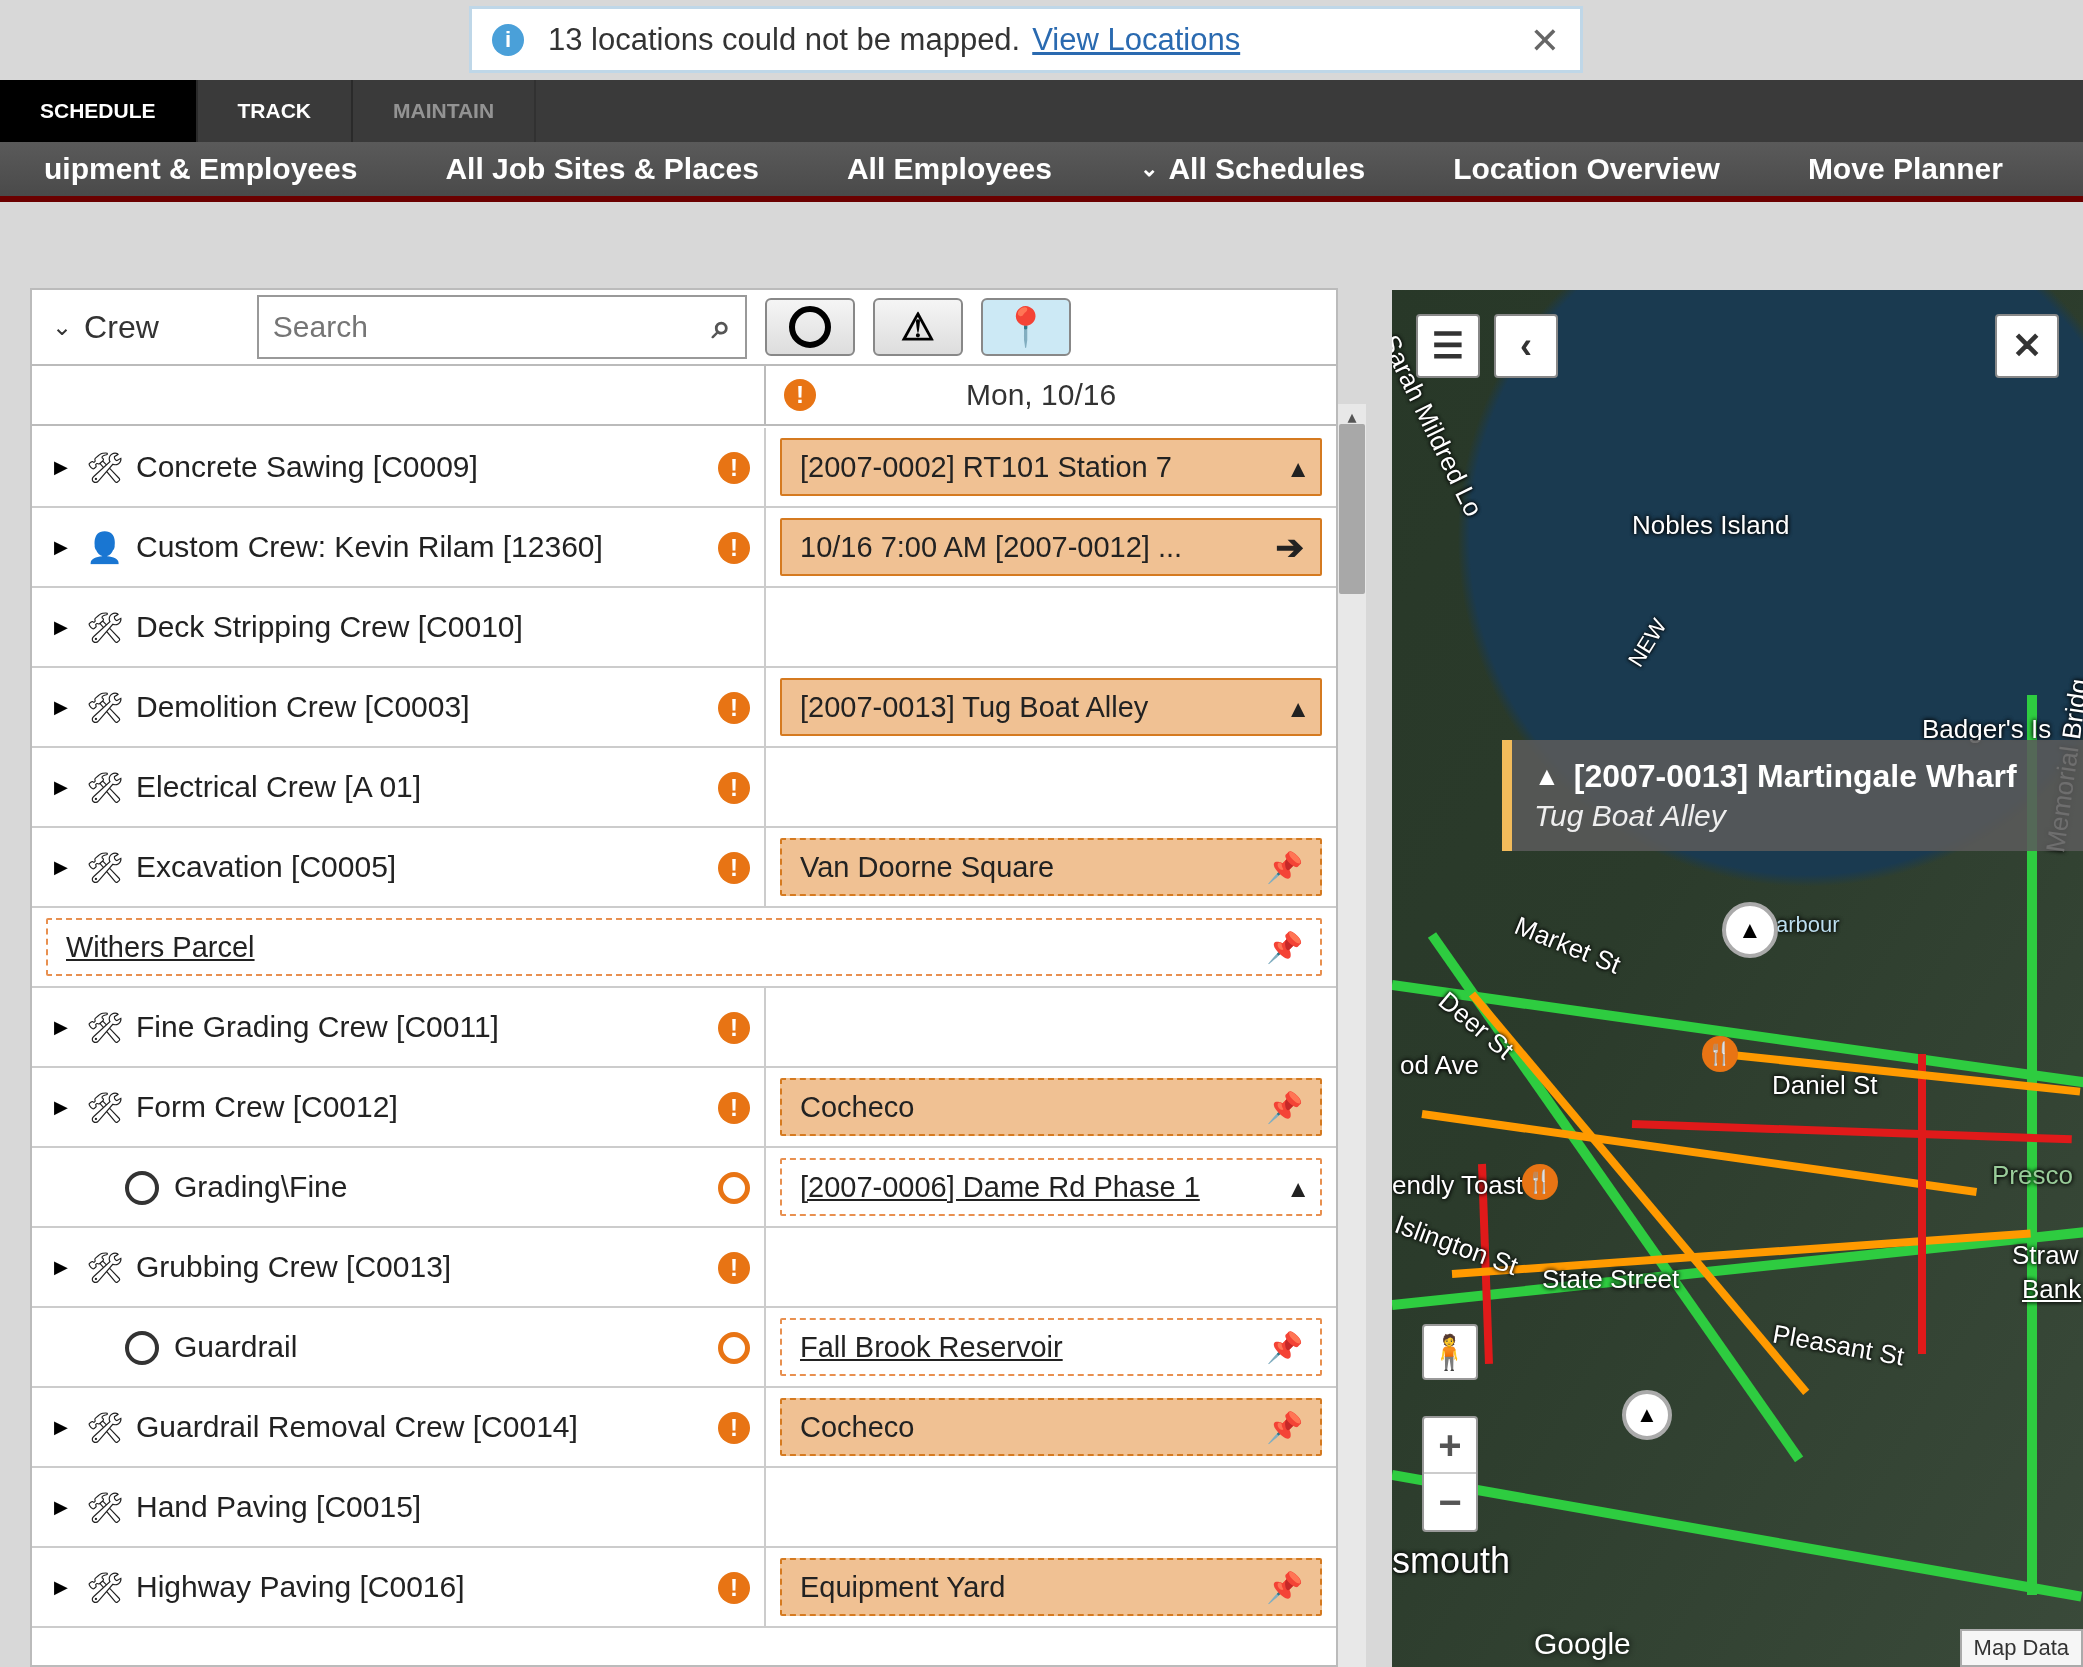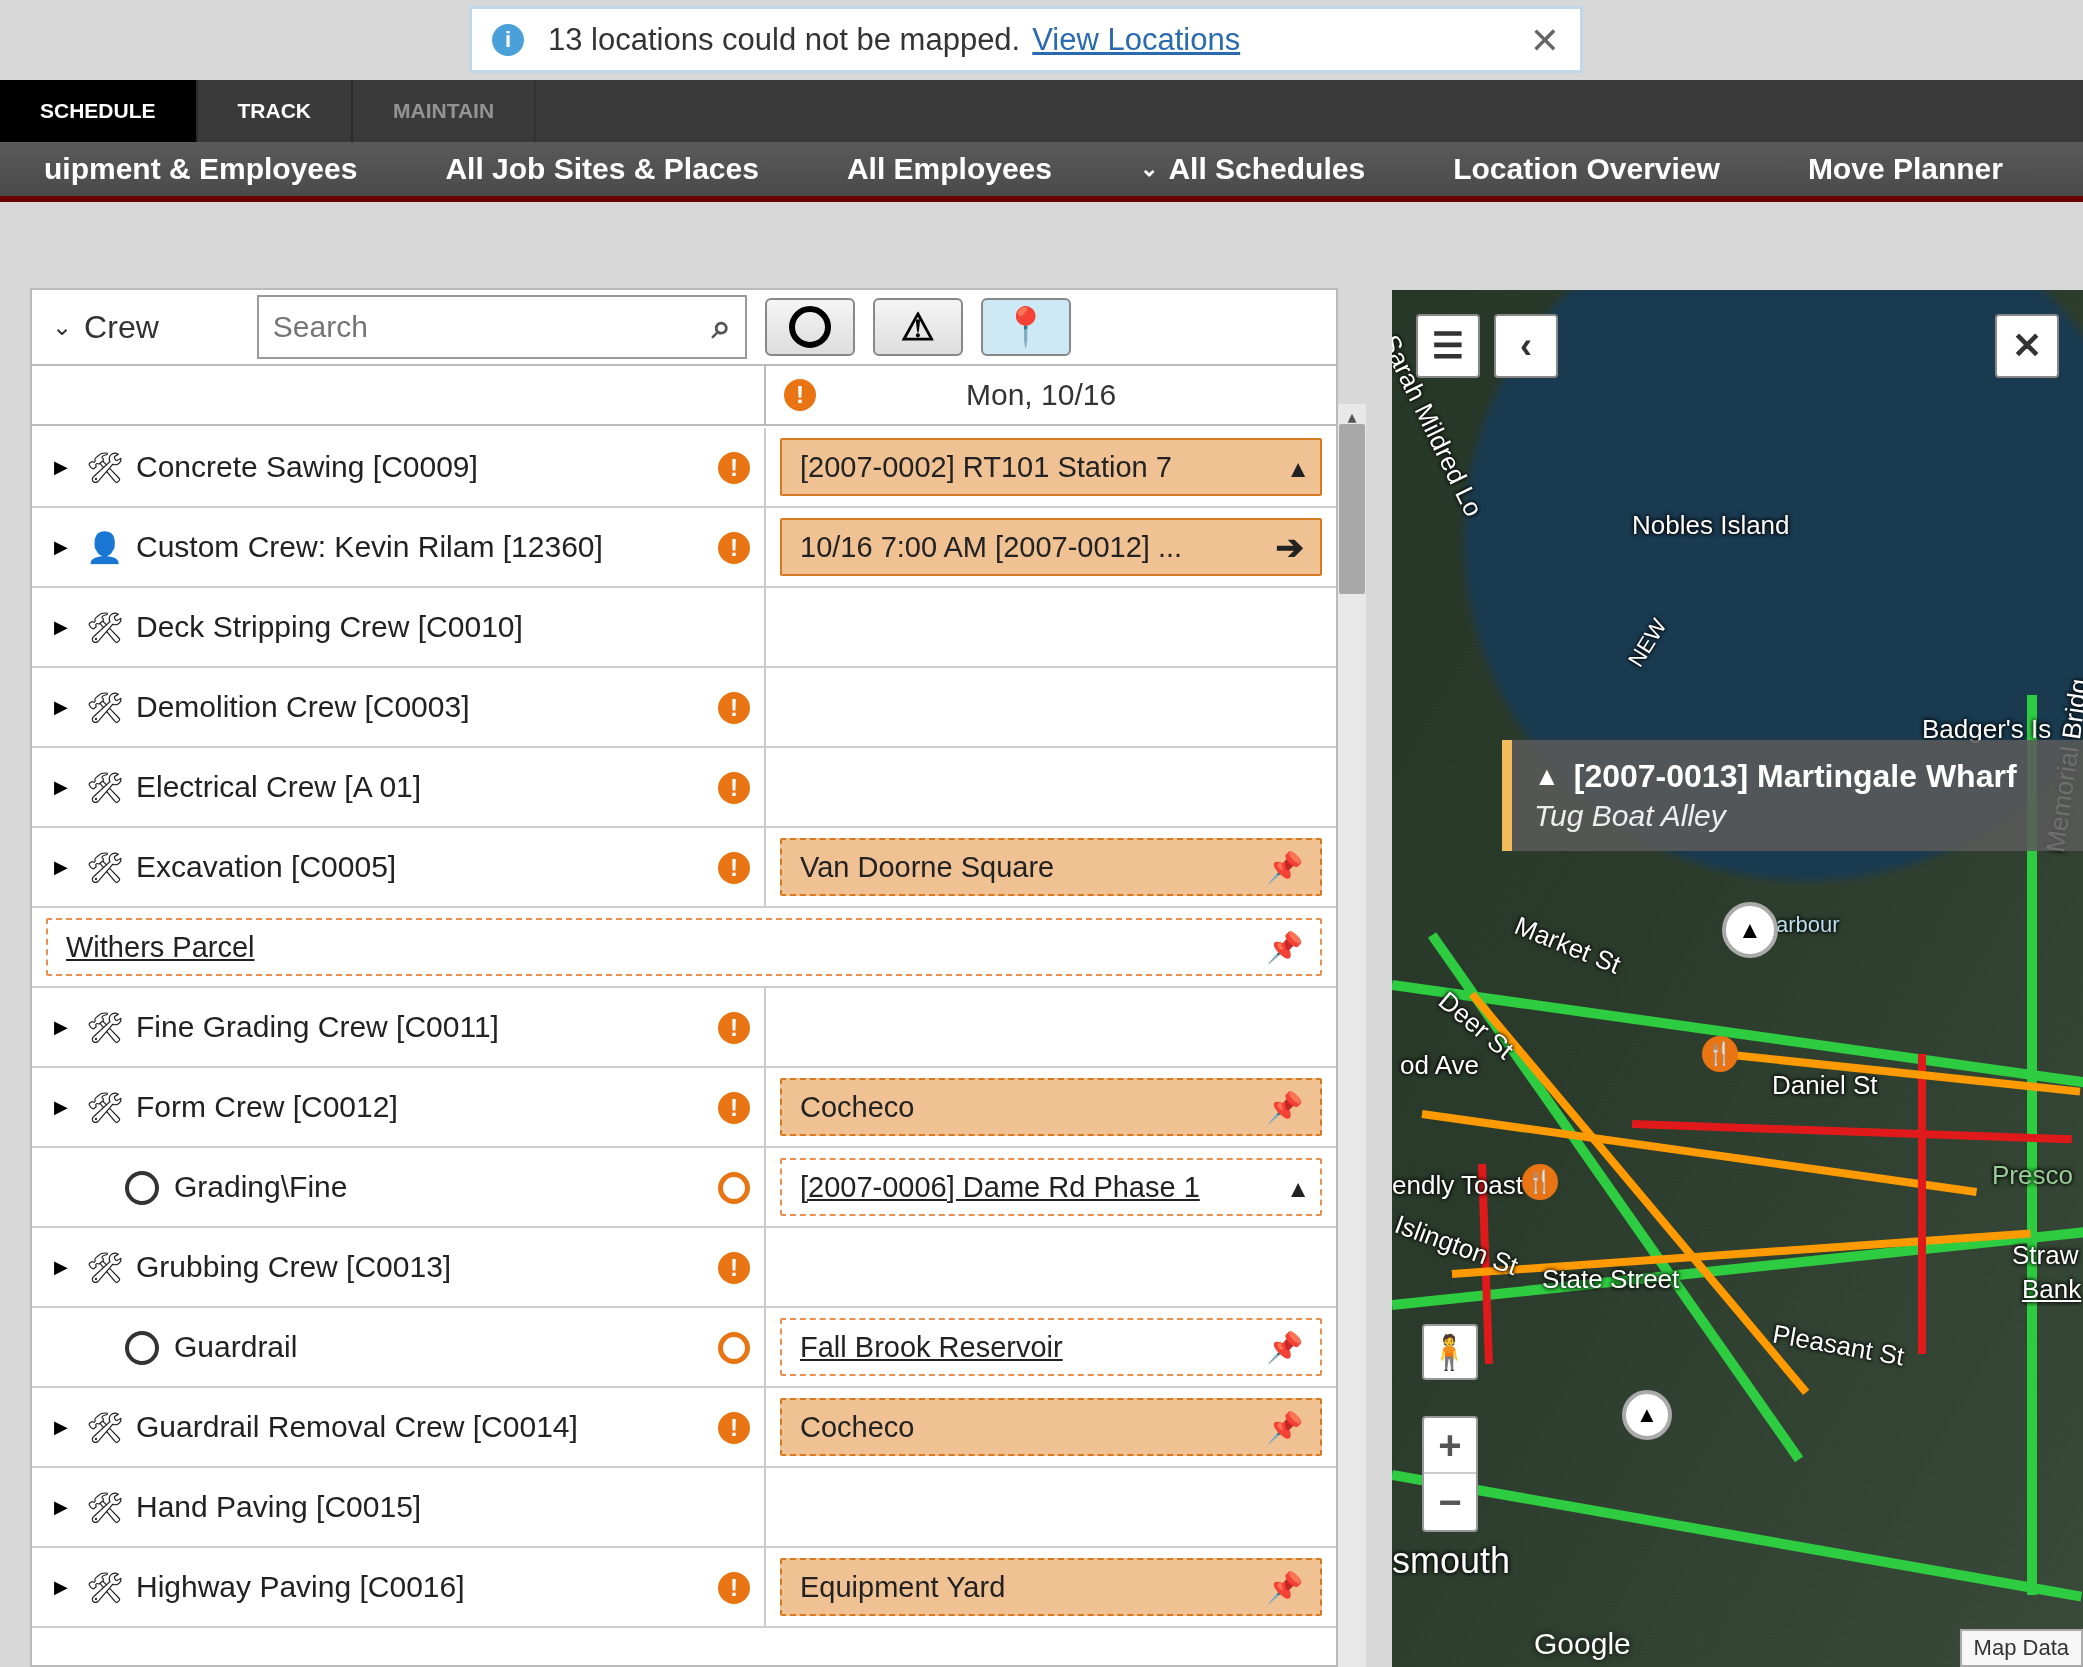--- a/index.html
+++ b/index.html
@@ -291,20 +291,26 @@
           <span>Deck Stripping Crew [C0010]</span>
         </div>
         <div class="cell-right"></div>
       </div>
       <div class="lp-row">
         <div class="cell-left">
           <span class="expand">▶</span>
           <span class="crew-ico person"></span>
           <span>Demolition Crew [C0003]</span>
           <span class="alert-badge">!</span>
+        </div>
+        <div class="cell-right">
+          <div class="chip solid">
+            <span>[2007-0013] Tug Boat Alley</span>
+            <span class="right-ico cone"></span>
+          </div>
         </div>
       </div>
       <div class="lp-row">
         <div class="cell-left">
           <span class="expand">▶</span>
           <span class="crew-ico person"></span>
           <span>Electrical Crew [A 01]</span>
           <span class="alert-badge">!</span>
         </div>
         <div class="cell-right"></div>

